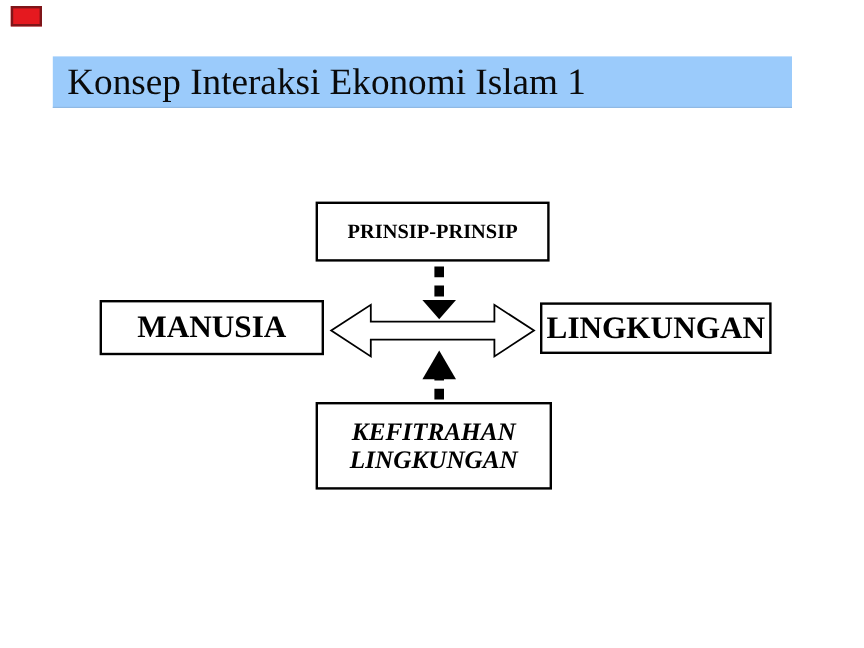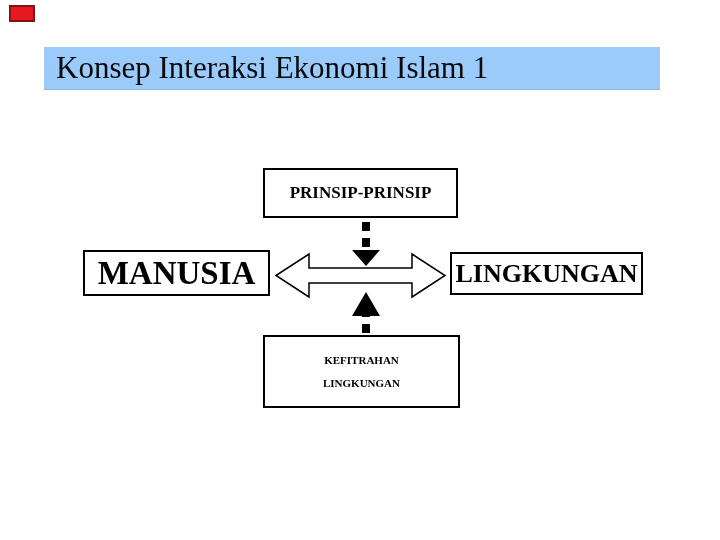--- a/index.html
+++ b/index.html
@@ -27,25 +27,25 @@
   .dbox{
     position:absolute;background:#ffffff;border:2px solid #000000;
     box-sizing:border-box;
     display:flex;flex-direction:column;align-items:center;justify-content:center;
     text-align:center;color:#000000;
   }
   .dbox .ln{font-weight:bold;}
   .box-principles{left:263px;top:168px;width:195px;height:50px;}
   .box-principles .ln{font-size:17px;line-height:22px;}
   .box-human{left:83px;top:250px;width:187px;height:46px;}
-  .box-human .ln{font-size:33px;line-height:30px;}
+  .box-human .ln{font-size:26px;line-height:30px;}
   .box-environment{left:450px;top:252px;width:193px;height:43px;}
   .box-environment .ln{font-size:26px;line-height:30px;}
   .box-nature{left:263px;top:335px;width:197px;height:73px;}
-  .box-nature .ln{font-size:11px;line-height:23px;}
+  .box-nature .ln{font-size:21px;line-height:23px;font-style:italic;}
   .connector-layer{
     position:absolute;left:0;top:0;width:720px;height:540px;
   }
 </style>
 </head>
 <body>
 
 <div class="slide">
 
   <div class="red-marker" style="background: rgb(229, 25, 31);"></div>

